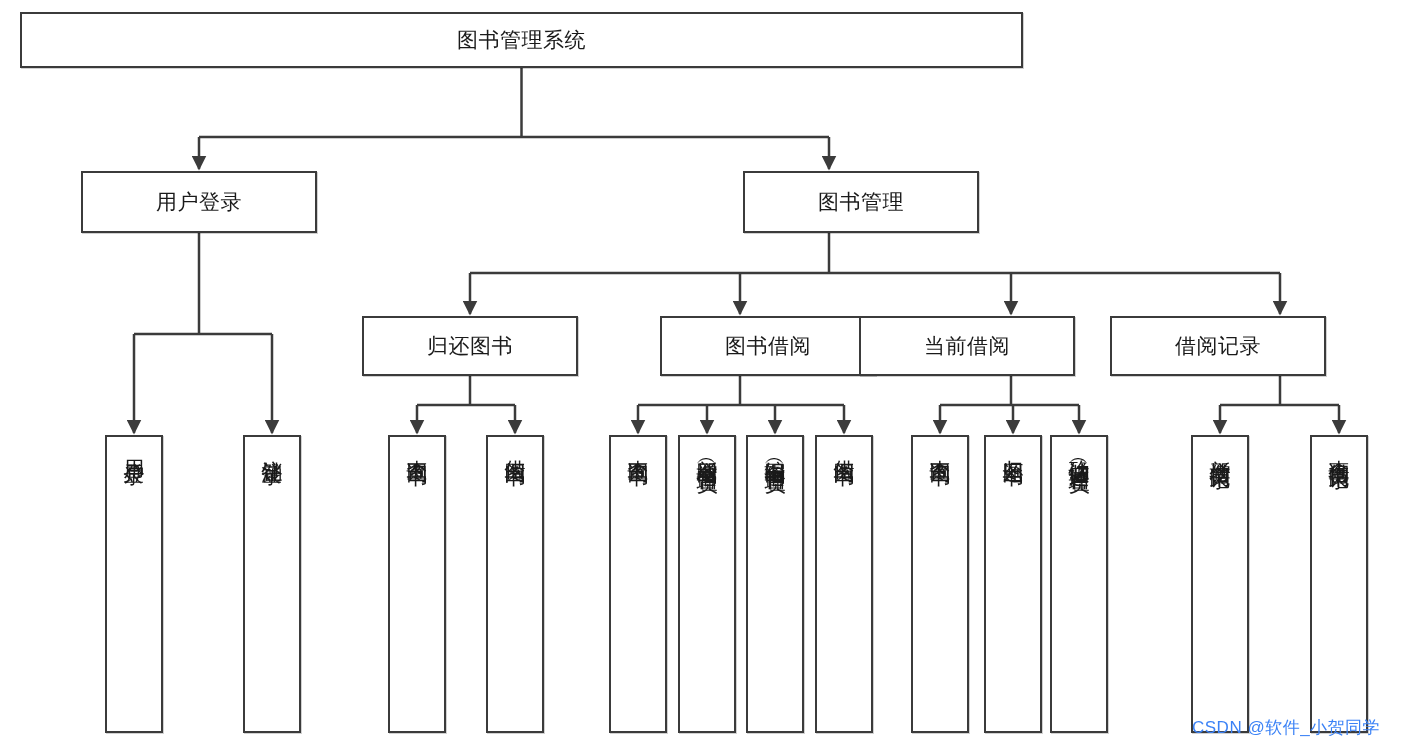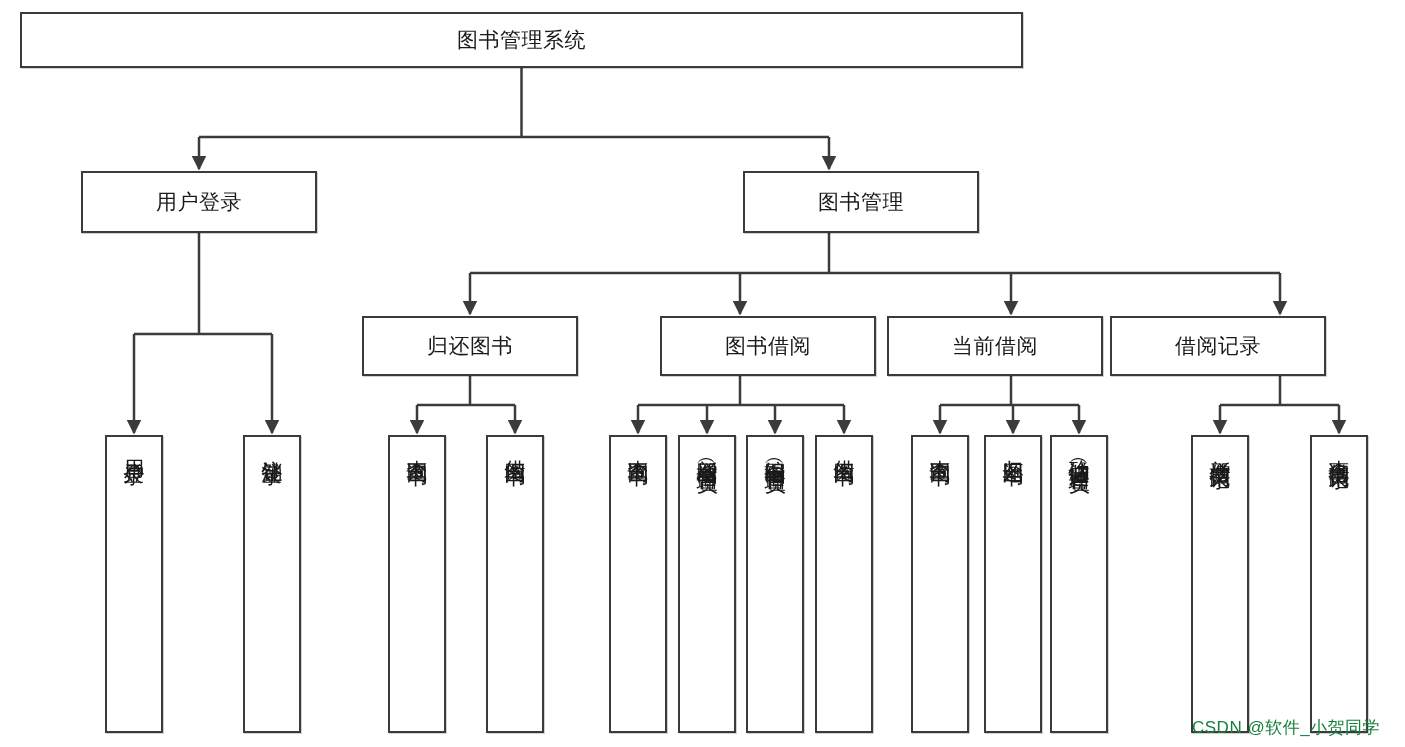--- a/index.html
+++ b/index.html
@@ -61,21 +61,21 @@
     line-height: 1.05;
     letter-spacing: 2px;
     white-space: normal;
     max-height: 280px;
   }
   .node.vert.tall .label {
     max-height: 290px;
   }
   .watermark {
     position: absolute;
-    color: #15803d;
+    color: #3b82f6;
     font-size: 17px;
     letter-spacing: 0.5px;
     white-space: nowrap;
     user-select: none;
   }
 </style>
 </head>
 <body>
 
 <div id="diagram-root">
@@ -132,21 +132,21 @@
       </div>
       <div class="node horiz" style="left: 711px; top: 171px; width: 236px; height: 62px; margin-left: 32px;">
         <span class="label">图书管理</span>
       </div>
       <div class="node horiz" style="left: 362px; top: 316px; width: 216px; height: 60px;">
         <span class="label">归还图书</span>
       </div>
       <div class="node horiz" style="left: 660px; top: 316px; width: 216px; height: 60px;">
         <span class="label">图书借阅</span>
       </div>
-      <div class="node horiz" style="left: 887px; top: 316px; width: 216px; height: 60px;">
+      <div class="node horiz" style="left: 859px; top: 316px; width: 216px; height: 60px;">
         <span class="label">当前借阅</span>
       </div>
       <div class="node horiz" style="left: 1110px; top: 316px; width: 216px; height: 60px;">
         <span class="label">借阅记录</span>
       </div>
       <div class="node vert" style="left: 105px; top: 435px; width: 58px; height: 298px;">
         <span class="label">用户登录</span>
       </div>
       <div class="node vert" style="left: 243px; top: 435px; width: 58px; height: 298px;">
         <span class="label">注销登录</span>

